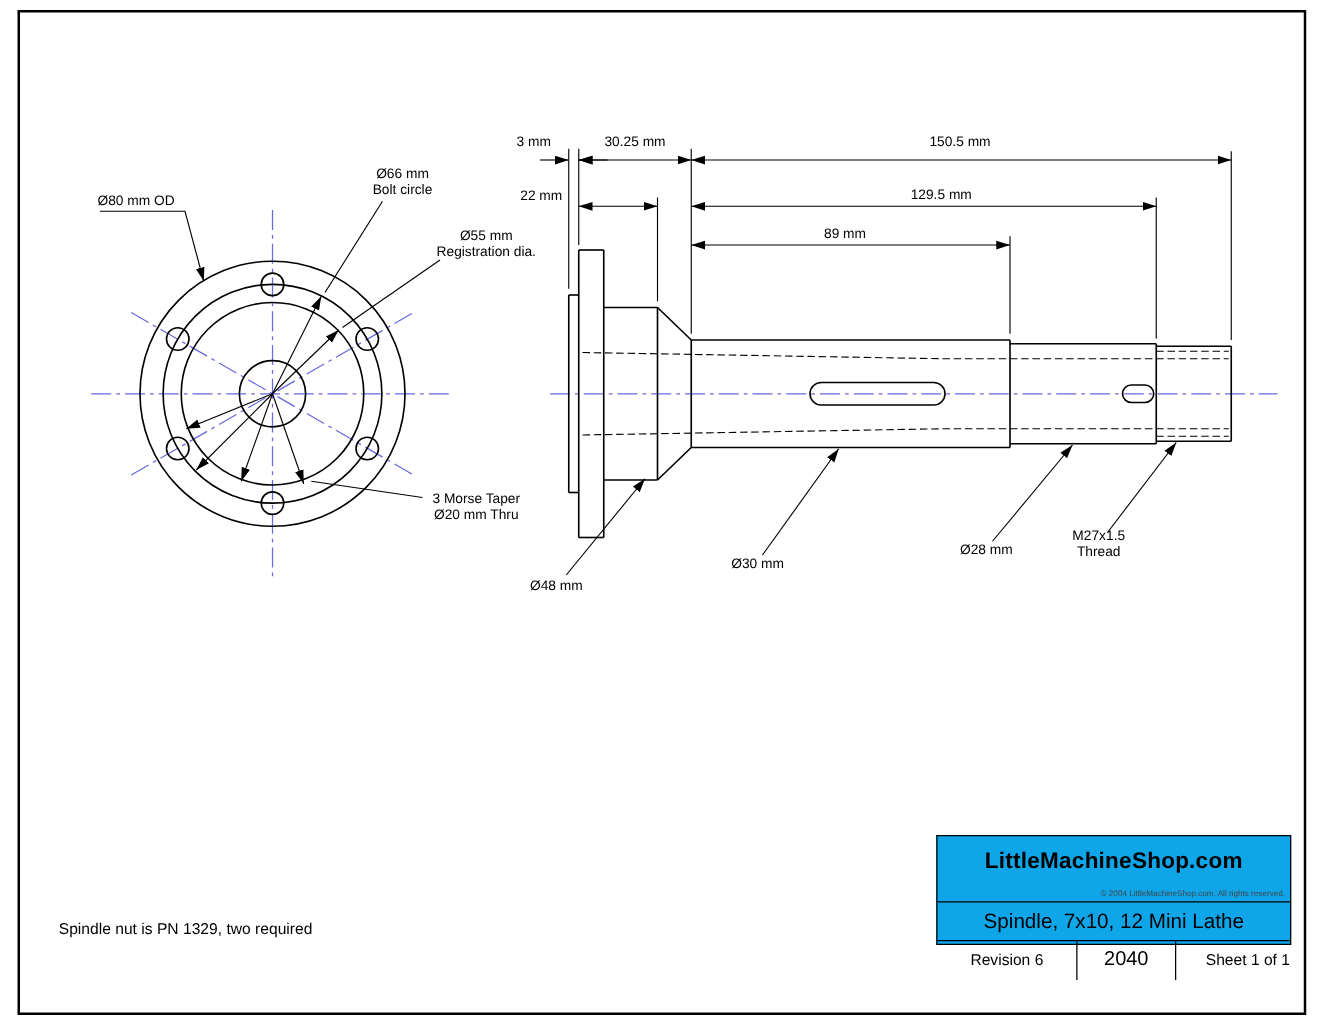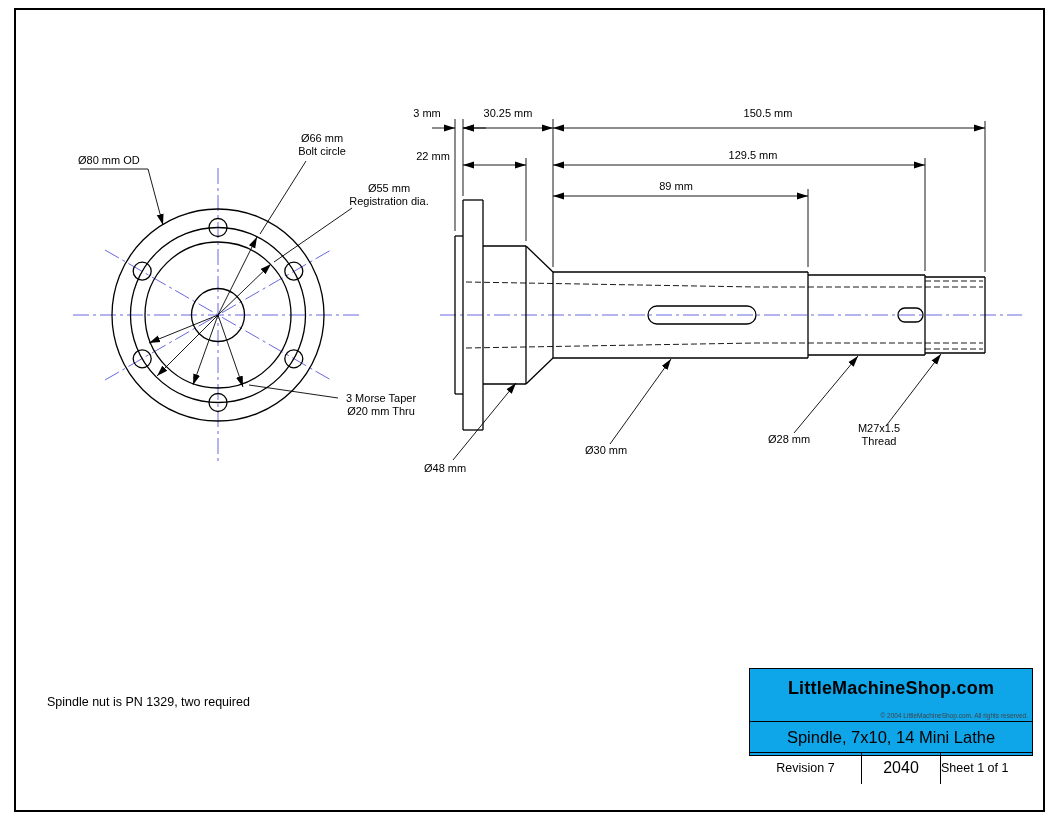--- a/index.html
+++ b/index.html
@@ -5,30 +5,30 @@
   html,body{margin:0;padding:0;background:#fff;}
   body{width:1059px;height:818px;position:relative;font-family:"Liberation Sans",sans-serif;overflow:hidden;}
   .page{position:absolute;left:0;top:0;width:1059px;height:818px;background:#fff;}
   .frame{position:absolute;left:14px;top:8px;width:1031px;height:804px;border:2px solid #000;box-sizing:border-box;}
   svg{position:absolute;left:0;top:0;}
   .outline{fill:none;stroke:#000;stroke-width:1.3;}
   .thin{fill:none;stroke:#000;stroke-width:0.9;}
   .hid{fill:none;stroke:#000;stroke-width:0.9;stroke-dasharray:6 3;}
   .cl{fill:none;stroke:#6868e0;stroke-width:1;stroke-dasharray:16 4 3 4;}
   .dimtext{font:11px "Liberation Sans",sans-serif;fill:#000;}
-  .notes{position:absolute;left:47px;top:694px;font-size:12.5px;line-height:16px;color:#000;}
+  .notes{position:absolute;left:47px;top:735px;font-size:12.5px;line-height:16px;color:#000;}
   .title-block{position:absolute;left:749px;top:668px;width:284px;height:88px;border:1.5px solid #000;box-sizing:border-box;background:#0ea5e9;}
   .tb-row1{position:relative;height:52px;border-bottom:1.5px solid #000;}
   .tb-company{text-align:center;font-weight:bold;font-size:18px;padding-top:9px;letter-spacing:0.2px;}
   .tb-copyright{position:absolute;right:4px;bottom:2px;font-size:6.5px;color:#444;}
   .tb-row2{height:30px;border-bottom:1.5px solid #000;text-align:center;font-size:16.5px;line-height:30px;}
   .tb-row3{display:flex;height:31px;}
   .tb-rev{width:111px;text-align:center;font-size:12.5px;line-height:30px;}
   .tb-pn{width:80px;border-left:1.5px solid #000;border-right:1.5px solid #000;text-align:center;font-size:16px;line-height:30px;box-sizing:border-box;}
-  .tb-sheet{flex:1;text-align:left;font-size:12.5px;line-height:30px;}
+  .tb-sheet{flex:1;text-align:right;font-size:12.5px;line-height:30px;}
 </style>
 </head>
 <body>
 
 <div class="page">
   <div class="frame"></div>
 
   <svg width="1059" height="818" viewBox="0 0 1059 818">
     <defs>
       <marker id="arr" markerUnits="userSpaceOnUse" markerWidth="12" markerHeight="9" refX="11" refY="4.5" orient="auto-start-reverse">
@@ -189,20 +189,20 @@
 
   <div class="notes">
     <div>Spindle nut is PN 1329, two required</div>
   </div>
 
   <div class="title-block">
     <div class="tb-row1">
       <div class="tb-company">LittleMachineShop.com</div>
       <div class="tb-copyright">© 2004 LittleMachineShop.com. All rights reserved.</div>
     </div>
-    <div class="tb-row2">Spindle, 7x10, 14 Mini Lathe</div>
+    <div class="tb-row2">Spindle, 7x10, 12 Mini Lathe</div>
     <div class="tb-row3">
-      <div class="tb-rev">Revision 7</div>
+      <div class="tb-rev">Revision 6</div>
       <div class="tb-pn">2040</div>
       <div class="tb-sheet">Sheet 1 of 1</div>
     </div>
   </div>
 </div>
 
 </body></html>

